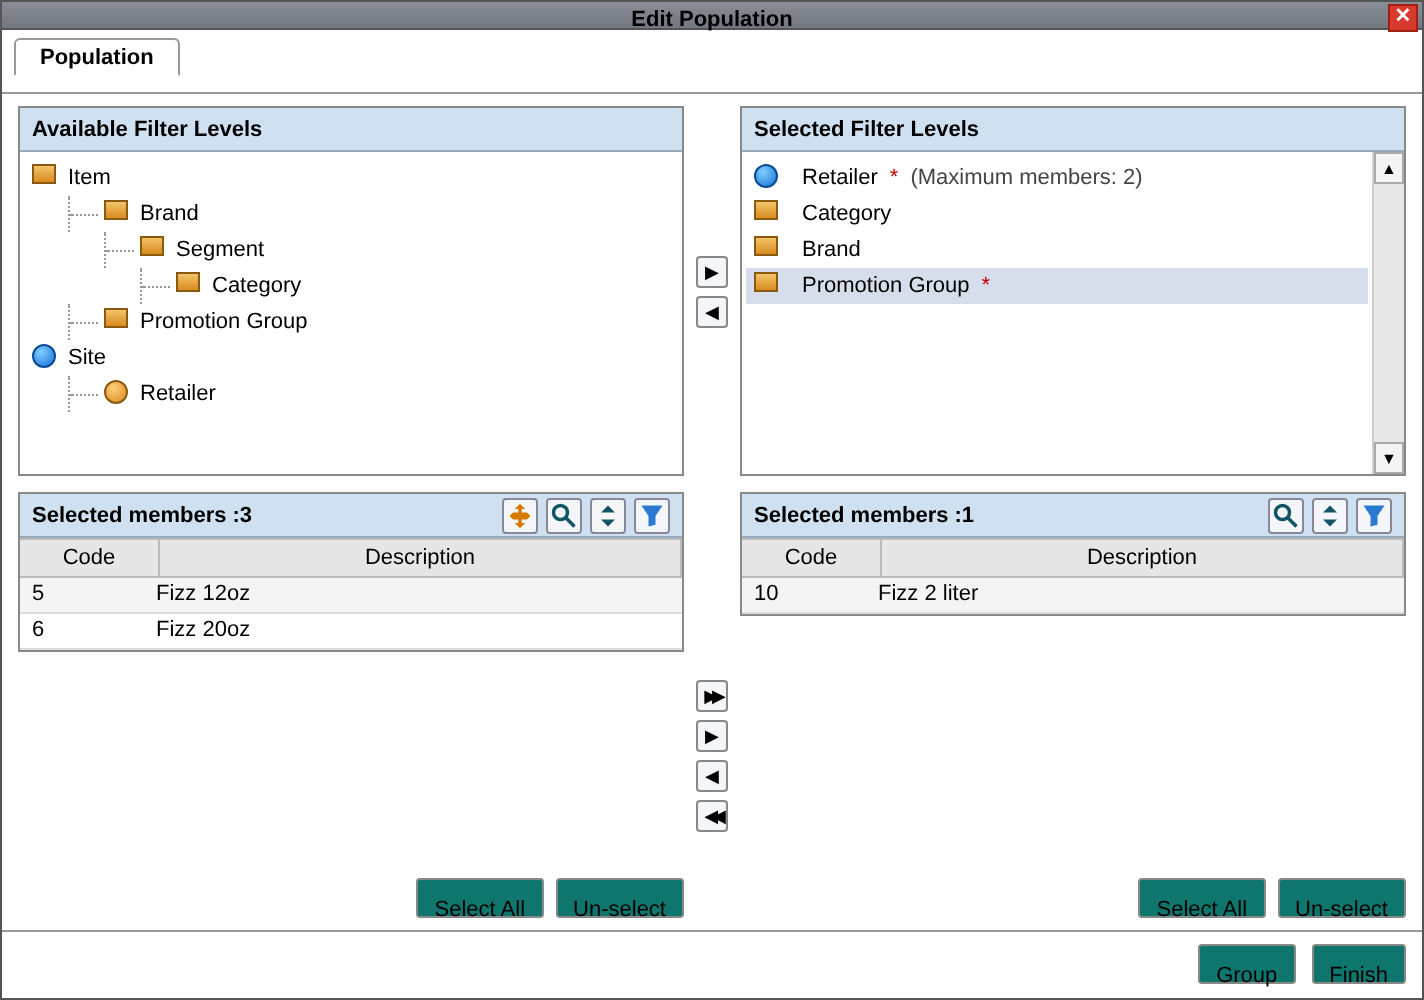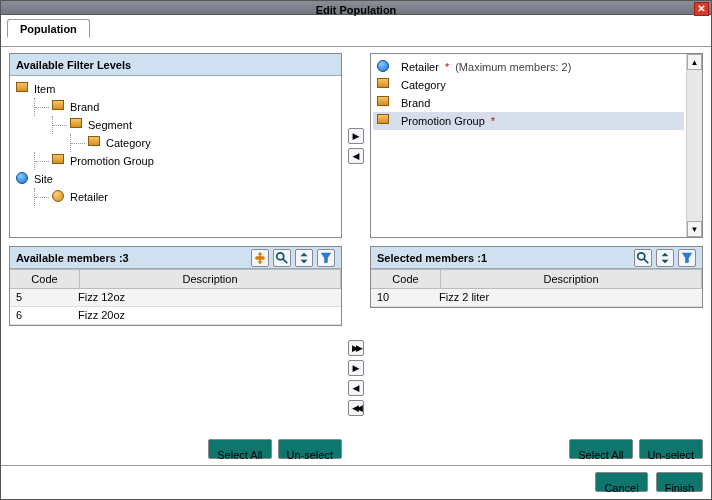--- a/index.html
+++ b/index.html
@@ -308,20 +308,23 @@
             <span>▶</span>
           </div>
         <div class="arrow-btn">
             <span>◀</span>
           </div>
         <div class="spacer"></div>
       </div>
 
       <div class="right-pane">
         <div class="panel">
+          <div class="panel-header">
+            <span>Selected Filter Levels</span>
+          </div>
           <div class="panel-body with-scroll">
             <div class="scroll-content">
               <div class="sel-line">
                 <span class="tree-ico">
                     <span class="globe-ico"></span>
                   </span>
                 <span>Retailer</span>
                 <span class="req">*</span>
                 <span class="annot">(Maximum members: 2)</span>
               </div>
@@ -352,21 +355,21 @@
           </div>
         </div>
       </div>
     </div>
 
     <div class="bottom-row">
 
       <div class="left-pane">
         <div class="panel" style="flex:none;">
           <div class="panel-header">
-            <span>Available members :3</span>
+            <span>Selected members :3</span>
             <div class="tools">
               <div class="tool-btn">
                 <svg viewBox="0 0 16 16">
                     <path fill="#d97a00" d="M8 1l3 3H9v2h3l2 2-2 2H9v2h2l-3 3-3-3h2v-2H4l-2-2 2-2h3V4H5z"></path>
                   </svg>
               </div>
               <div class="tool-btn">
                 <svg viewBox="0 0 16 16">
                     <circle cx="6" cy="6" r="4" fill="none" stroke="#156" stroke-width="2"></circle>
                     <line x1="9" y1="9" x2="14" y2="14" stroke="#156" stroke-width="2"></line>
@@ -462,16 +465,16 @@
         <div style="flex:1"></div>
         <div class="bot-actions">
           <div class="btn">Select All</div>
           <div class="btn">Un-select</div>
         </div>
       </div>
     </div>
   </div>
 
   <div class="footer">
-    <div class="btn">Cancel</div>
+    <div class="btn">Group</div>
     <div class="btn">Finish</div>
   </div>
 </div>
 
 </body></html>

